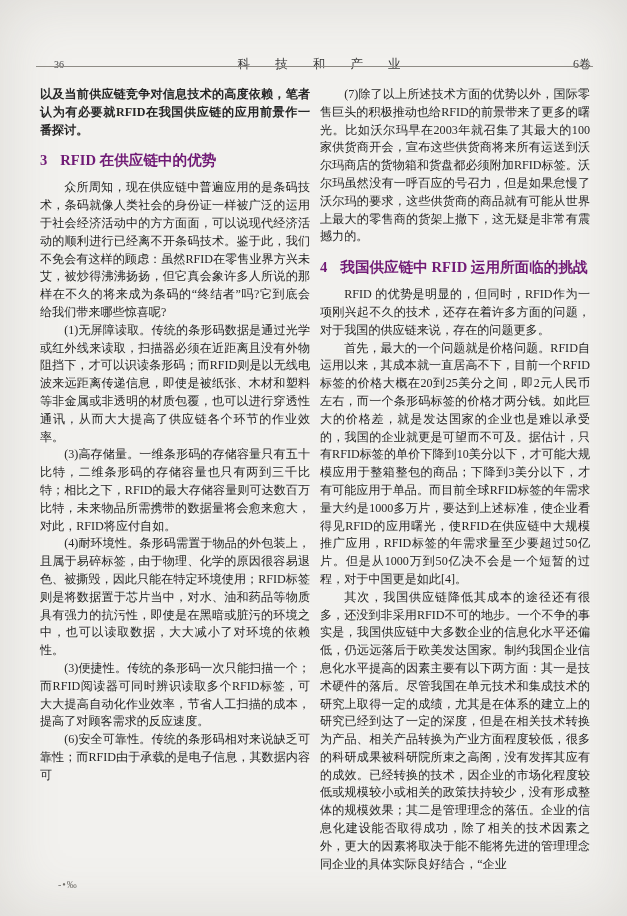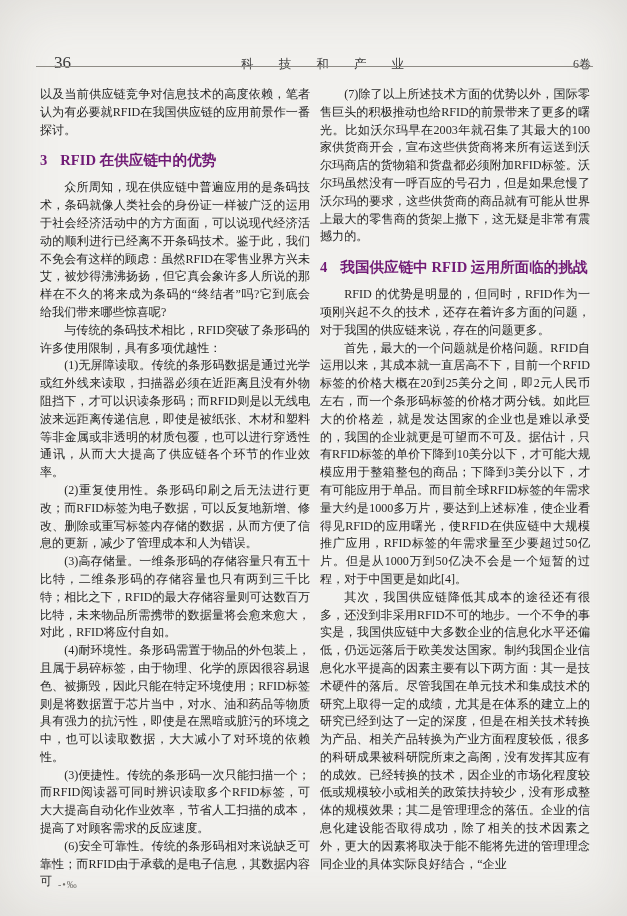--- a/index.html
+++ b/index.html
@@ -21,42 +21,42 @@
     position:absolute;top:44px;left:38px;right:36px;
     display:flex;align-items:baseline;justify-content:space-between;
     font-size:13px;color:#3a3a3a;
   }
   .journal-title{
     letter-spacing:11px;
     font-size:12.5px;
     transform:translateX(6px);
     margin-top:12px;
   }
-  .page-number{padding-left:16px;font-size:17px;}
+  .page-number{padding-left:16px;font-size:10px;}
   .volume{font-size:12px;}
   .header-rule{
     position:absolute;top:66px;left:36px;right:34px;
     border-top:1.2px solid #8f8c86;height:0;
   }
   
   .columns{
     position:absolute;top:86px;left:40px;
     width:550px;
     display:flex;gap:10px;
   }
   .col{
     width:270px;
     font-size:12.1px;
     line-height:17.8px;
     text-align:justify;
     color:#262626;
   }
   .col p{margin:0;}
   p.para{text-indent:2em;}
-  p.cont{text-indent:0;}
+  p.cont{text-indent:0;font-weight:bold;}
   .section-heading{
     font-weight:700;
     font-size:14.6px;
     line-height:20px;
     margin:11px 0 9px 0;
     color:#701a75;
     white-space:nowrap;
   }
   .section-heading .sec-num{margin-right:13px;}
   .footer-artifact{
@@ -75,23 +75,21 @@
     <span class="volume">6卷</span>
   </div>
   <div class="header-rule"></div>
 
   <div class="columns">
 
     <div class="col">
       <p class="cont">以及当前供应链竞争对信息技术的高度依赖，笔者认为有必要就RFID在我国供应链的应用前景作一番探讨。</p>
       <h2 class="section-heading"><span class="sec-num">3</span><span>RFID 在供应链中的优势</span></h2>
       <p class="para">众所周知，现在供应链中普遍应用的是条码技术，条码就像人类社会的身份证一样被广泛的运用于社会经济活动中的方方面面，可以说现代经济活动的顺利进行已经离不开条码技术。鉴于此，我们不免会有这样的顾虑：虽然RFID在零售业界方兴未艾，被炒得沸沸扬扬，但它真会象许多人所说的那样在不久的将来成为条码的“终结者”吗?它到底会给我们带来哪些惊喜呢?</p>
-      <p class="para">与传统的条码技术相比，RFID突破了条形码的许多使用限制，具有多项优越性：</p>
       <p class="para">(1)无屏障读取。传统的条形码数据是通过光学或红外线来读取，扫描器必须在近距离且没有外物阻挡下，才可以识读条形码；而RFID则是以无线电波来远距离传递信息，即使是被纸张、木材和塑料等非金属或非透明的材质包覆，也可以进行穿透性通讯，从而大大提高了供应链各个环节的作业效率。</p>
-      <p class="para">(2)重复使用性。条形码印刷之后无法进行更改；而RFID标签为电子数据，可以反复地新增、修改、删除或重写标签内存储的数据，从而方便了信息的更新，减少了管理成本和人为错误。</p>
       <p class="para">(3)高存储量。一维条形码的存储容量只有五十比特，二维条形码的存储容量也只有两到三千比特；相比之下，RFID的最大存储容量则可达数百万比特，未来物品所需携带的数据量将会愈来愈大，对此，RFID将应付自如。</p>
       <p class="para">(4)耐环境性。条形码需置于物品的外包装上，且属于易碎标签，由于物理、化学的原因很容易退色、被撕毁，因此只能在特定环境使用；RFID标签则是将数据置于芯片当中，对水、油和药品等物质具有强力的抗污性，即使是在黑暗或脏污的环境之中，也可以读取数据，大大减小了对环境的依赖性。</p>
       <p class="para">(3)便捷性。传统的条形码一次只能扫描一个；而RFID阅读器可同时辨识读取多个RFID标签，可大大提高自动化作业效率，节省人工扫描的成本，提高了对顾客需求的反应速度。</p>
       <p class="para">(6)安全可靠性。传统的条形码相对来说缺乏可靠性；而RFID由于承载的是电子信息，其数据内容可</p>
     </div>
 
     <div class="col">
       <p class="para">(7)除了以上所述技术方面的优势以外，国际零售巨头的积极推动也给RFID的前景带来了更多的曙光。比如沃尔玛早在2003年就召集了其最大的100家供货商开会，宣布这些供货商将来所有运送到沃尔玛商店的货物箱和货盘都必须附加RFID标签。沃尔玛虽然没有一呼百应的号召力，但是如果怠慢了沃尔玛的要求，这些供货商的商品就有可能从世界上最大的零售商的货架上撤下，这无疑是非常有震撼力的。</p>
       <h2 class="section-heading"><span class="sec-num">4</span><span>我国供应链中 RFID 运用所面临的挑战</span></h2>
       <p class="para">RFID 的优势是明显的，但同时，RFID作为一项刚兴起不久的技术，还存在着许多方面的问题，对于我国的供应链来说，存在的问题更多。</p>

